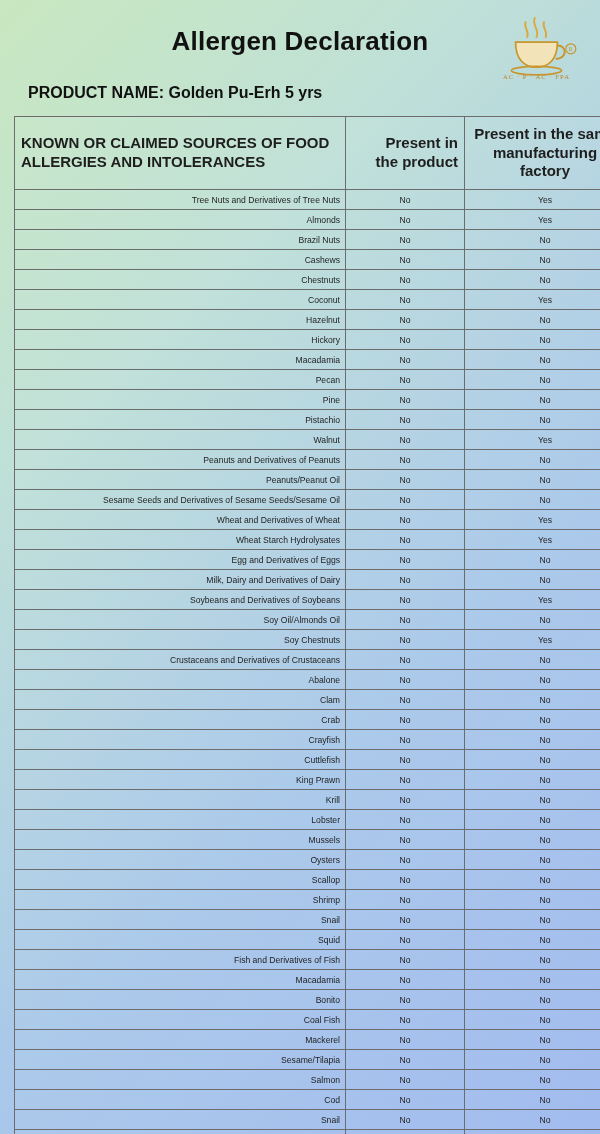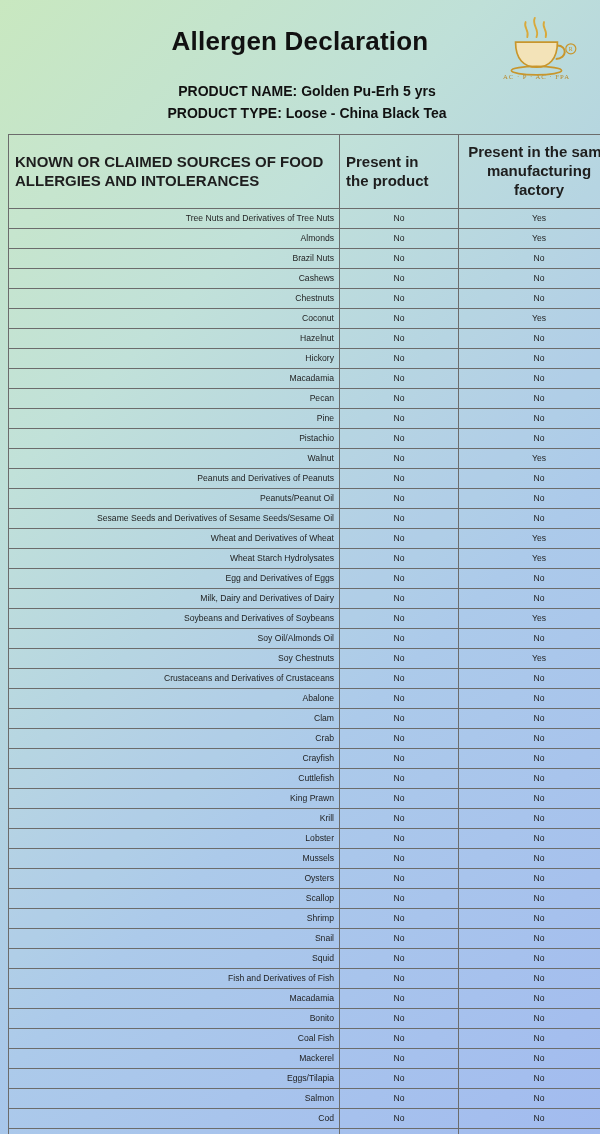--- a/index.html
+++ b/index.html
@@ -13,45 +13,44 @@
     background: linear-gradient(135deg, #c9e8c0 0%, #bfe0d8 28%, #a9c8ea 62%, #9fb9ef 100%);
     position: relative;
     overflow: hidden;
     color: #1b1b1b;
   }
   .page {
     position: relative;
     width: 600px;
     height: 1062px;
     box-sizing: border-box;
-    padding: 0 8px;
+    padding: 0 14px;
   }
   .title {
     text-align: center;
     font-size: 26px;
     font-weight: bold;
     color: #111;
     padding-top: 26px;
     letter-spacing: 0.2px;
   }
   .logo {
     position: absolute;
     top: 12px;
     right: 18px;
     width: 86px;
     height: 72px;
   }
   .product-block {
     margin-top: 24px;
     margin-left: 14px;
-    font-size: 14px;
+    font-size: 16px;
     font-weight: bold;
     line-height: 1.55;
     color: #111;
-    text-align: center;
   }
   .product-block div {
     white-space: nowrap;
   }
   table.allergen {
     margin-top: 10px;
     border-collapse: collapse;
     width: 572px;
     margin-left: 0px;
     table-layout: fixed;
@@ -68,21 +67,21 @@
     font-weight: bold;
     padding: 8px 6px;
     vertical-align: middle;
     line-height: 1.25;
   }
   th.col-name {
     text-align: left;
     width: 318px;
   }
   th.col-prod {
-    text-align: left;
+    text-align: right;
     width: 106px;
   }
   th.col-fact {
     text-align: center;
     width: 148px;
   }
   table.allergen tbody td {
     padding: 3px 5px;
     height: 13px;
   }
@@ -114,24 +113,20 @@
       <text x="88" y="47" font-size="7" text-anchor="middle" fill="#c8962c" font-family="Liberation Serif, serif">R</text>
       <text x="47" y="80" font-size="8" text-anchor="middle" fill="#b8892a" font-family="Liberation Serif, serif" letter-spacing="1.2">AC · P · AC · FPA</text>
     </svg>
   </div>
 
   <div class="product-block">
     <div>
       <span>PRODUCT NAME:</span>
       <span>Golden Pu-Erh 5 yrs</span>
     </div>
-    <div>
-      <span>PRODUCT TYPE:</span>
-      <span>Loose - China Black Tea</span>
-    </div>
   </div>
 
   <table class="allergen">
     <thead>
       <tr>
         <th class="col-name">KNOWN OR CLAIMED SOURCES OF FOOD ALLERGIES AND INTOLERANCES</th>
         <th class="col-prod">
           <div>Present in</div>
           <div>the product</div>
         </th>
@@ -348,21 +343,21 @@
           <td class="name">Coal Fish</td>
           <td class="val">No</td>
           <td class="val">No</td>
         </tr>
         <tr>
           <td class="name">Mackerel</td>
           <td class="val">No</td>
           <td class="val">No</td>
         </tr>
         <tr>
-          <td class="name">Eggs/Tilapia</td>
+          <td class="name">Sesame/Tilapia</td>
           <td class="val">No</td>
           <td class="val">No</td>
         </tr>
         <tr>
           <td class="name">Salmon</td>
           <td class="val">No</td>
           <td class="val">No</td>
         </tr>
         <tr>
           <td class="name">Cod</td>

